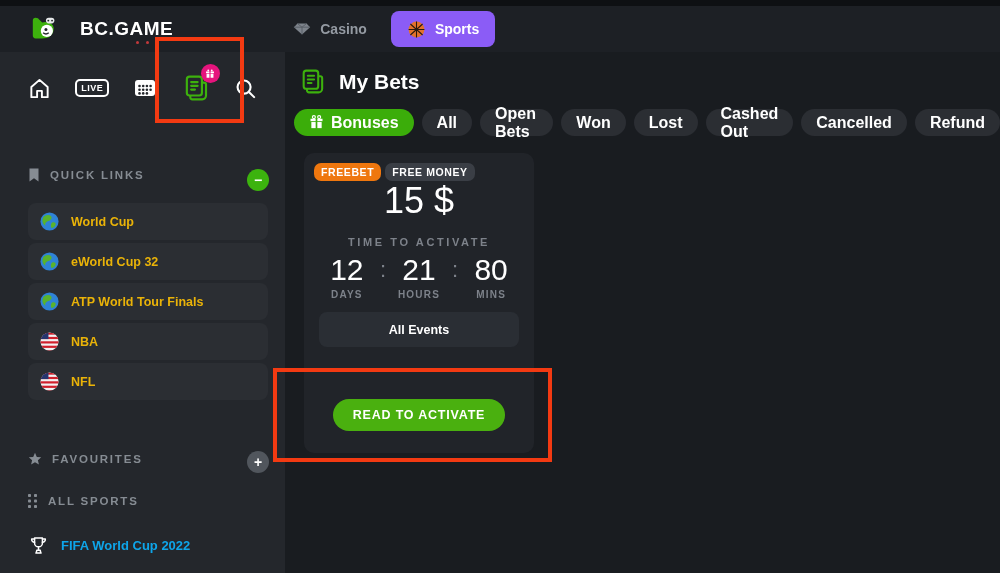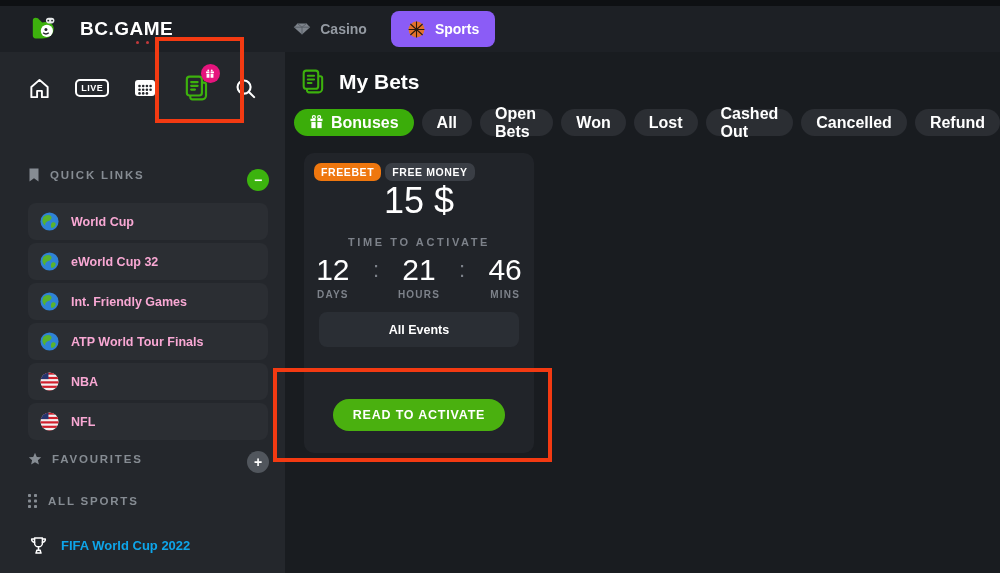--- a/index.html
+++ b/index.html
@@ -37,21 +37,21 @@
   .side-header-label { color:#868c93; font-size:11.5px; font-weight:700; letter-spacing:1.8px; }
   .round-btn { position:absolute; left:247px; width:22px; height:22px; border-radius:50%;
                display:flex; align-items:center; justify-content:center; cursor:pointer;
                color:#fff; font-size:14px; font-weight:700; line-height:1; }
   .round-btn.green { background:#3cb30e; }
   .round-btn.gray  { background:#51565d; }
 
   .quick-list { position:absolute; left:28px; top:151px; width:240px; }
   .q-row { width:240px; height:37px; margin-bottom:3px; background:#2b2e33; border-radius:8px;
            display:flex; align-items:center; padding:0 11px; gap:11px; cursor:pointer; }
-  .q-label { color:#f9a8d4; font-size:12.5px; font-weight:700; }
+  .q-label { color:#eab308; font-size:12.5px; font-weight:700; }
 
   .bottom-row { position:absolute; left:28px; display:flex; align-items:center; gap:12px; cursor:pointer; }
   .bottom-label { color:#0ea5e9; font-size:13px; font-weight:700; }
 
   
   .main { position:absolute; left:285px; top:52px; width:715px; height:521px; background:#191c20; }
   .main-header { position:absolute; left:14px; top:16px; display:flex; align-items:center; gap:13px; }
   .main-title { color:#fff; font-size:21px; font-weight:700; }
 
   .chips { position:absolute; left:9px; top:57px; display:flex; gap:8px; }
@@ -64,21 +64,21 @@
   .card-badges { position:absolute; left:10px; top:10px; display:flex; gap:4px; }
   .badge { font-size:10.5px; font-weight:800; letter-spacing:0.6px; color:#fff;
            padding:3px 7px; border-radius:7px; }
   .badge.orange { background:#ef770e; }
   .badge.dark   { background:#3a3e45; }
   .card-amount { position:absolute; left:0; top:27px; width:100%; text-align:center;
                  color:#fff; font-size:36px; font-weight:500; }
   .timer-title { position:absolute; left:0; top:83px; width:100%; text-align:center;
                  color:#7d828a; font-size:11px; font-weight:700; letter-spacing:2.6px; }
   .countdown { position:absolute; left:0; top:100px; width:100%;
-               display:flex; justify-content:center; align-items:flex-start; gap:14px; }
+               display:flex; justify-content:center; align-items:flex-start; gap:7px; }
   .cd-group { width:52px; text-align:center; }
   .cd-num { color:#fff; font-size:30px; font-weight:400; line-height:1.1; }
   .cd-label { color:#7d828a; font-size:10px; font-weight:700; letter-spacing:1.2px; margin-top:3px; }
   .cd-sep { color:#7d828a; font-size:22px; font-weight:400; line-height:33px; }
   .all-events-btn { position:absolute; left:15px; top:159px; width:200px; height:35px;
                     background:#2a2e34; border-radius:8px; color:#fff; font-size:12.5px; font-weight:700;
                     display:flex; align-items:center; justify-content:center; cursor:pointer; }
   .cta-btn { position:absolute; left:29px; top:246px; width:172px; height:32px; border-radius:16px;
              background:#4ab00f; color:#fff; font-size:12.5px; font-weight:800; letter-spacing:0.8px;
              display:flex; align-items:center; justify-content:center; cursor:pointer; }
@@ -214,28 +214,20 @@
           <path d="M12.4 11 C14.4 10 16.4 11.2 15.8 13.2 C15.2 15.2 13.2 16.6 11.8 16 C10.8 14.8 11.4 12 12.4 11 Z" fill="#59b32c"></path>
         </svg>
         <span class="q-label">eWorld Cup 32</span>
       </div>
       <div class="q-row">
         <svg width="21" height="21" viewBox="0 0 20 20">
           <circle cx="10" cy="10" r="8.6" fill="#2f83d6"></circle>
           <path d="M4 6 C6 3.6 9.5 3.2 11.3 4.8 C13.2 6.5 11 9 9 9.6 C6.8 10.3 5.2 12.2 6.2 14.2 C4.4 13.2 3 11 3.2 8.6 Z" fill="#59b32c"></path>
           <path d="M12.4 11 C14.4 10 16.4 11.2 15.8 13.2 C15.2 15.2 13.2 16.6 11.8 16 C10.8 14.8 11.4 12 12.4 11 Z" fill="#59b32c"></path>
         </svg>
-        <span class="q-label">Int. Friendly Games</span>
-      </div>
-      <div class="q-row">
-        <svg width="21" height="21" viewBox="0 0 20 20">
-          <circle cx="10" cy="10" r="8.6" fill="#2f83d6"></circle>
-          <path d="M4 6 C6 3.6 9.5 3.2 11.3 4.8 C13.2 6.5 11 9 9 9.6 C6.8 10.3 5.2 12.2 6.2 14.2 C4.4 13.2 3 11 3.2 8.6 Z" fill="#59b32c"></path>
-          <path d="M12.4 11 C14.4 10 16.4 11.2 15.8 13.2 C15.2 15.2 13.2 16.6 11.8 16 C10.8 14.8 11.4 12 12.4 11 Z" fill="#59b32c"></path>
-        </svg>
         <span class="q-label">ATP World Tour Finals</span>
       </div>
       <div class="q-row">
         <svg width="21" height="21" viewBox="0 0 20 20">
           <defs>
               <clipPath id="flagA">
                 <circle cx="10" cy="10" r="8.6"></circle>
               </clipPath>
             </defs>
           <g clip-path="url(#flagA)">
@@ -366,21 +358,21 @@
           <div class="cd-num">12</div>
           <div class="cd-label">DAYS</div>
         </span>
         <span class="cd-sep">:</span>
         <span class="cd-group">
           <div class="cd-num">21</div>
           <div class="cd-label">HOURS</div>
         </span>
         <span class="cd-sep">:</span>
         <span class="cd-group">
-          <div class="cd-num">46</div>
+          <div class="cd-num">80</div>
           <div class="cd-label">MINS</div>
         </span>
       </div>
       <div class="all-events-btn">All Events</div>
       <div class="cta-btn">READ TO ACTIVATE</div>
     </div>
 
   </div>
 
   <div class="annotation annotation-1"></div>

